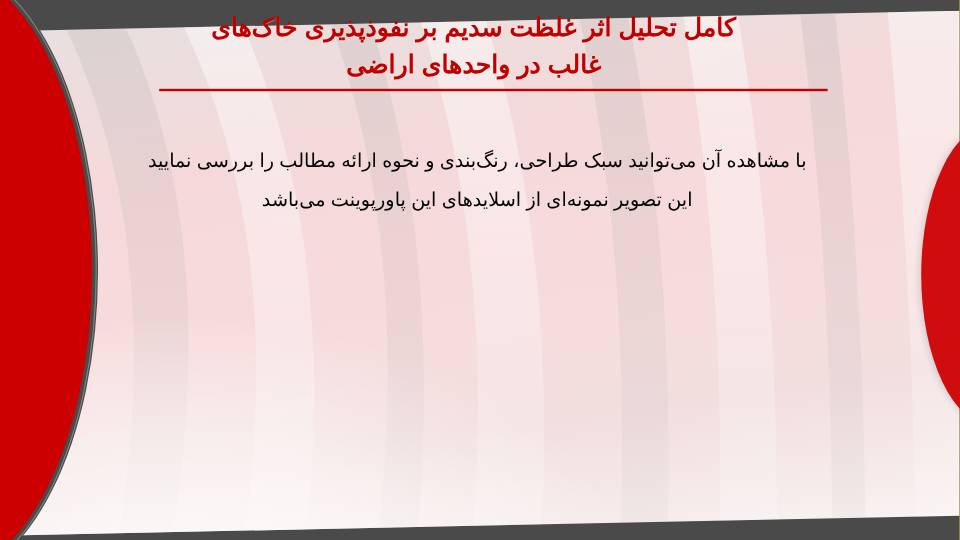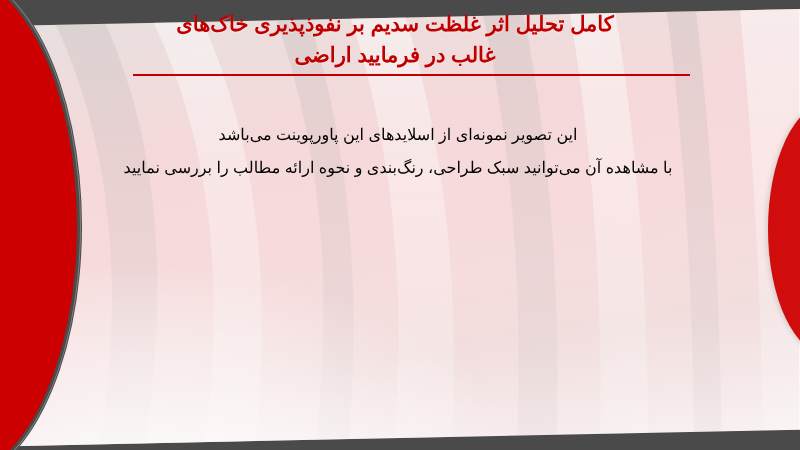--- a/index.html
+++ b/index.html
@@ -173,23 +173,23 @@
     </svg>
   </div>
 
   <div class="haze"></div>
 
   <div class="ellipse-left"></div>
   <div class="ellipse-right"></div>
 
   <div class="title">
     <span class="title-line">کامل تحلیل اثر غلظت سدیم بر نفوذپذیری خاک‌های</span>
-    <span class="title-line">غالب در فرمایید اراضی</span>
+    <span class="title-line">غالب در واحدهای اراضی</span>
   </div>
 
   <div class="title-rule"></div>
 
   <div class="body">
+    <span class="body-line">با مشاهده آن می‌توانید سبک طراحی، رنگ‌بندی و نحوه ارائه مطالب را بررسی نمایید</span>
     <span class="body-line">این تصویر نمونه‌ای از اسلایدهای این پاورپوینت می‌باشد</span>
-    <span class="body-line">با مشاهده آن می‌توانید سبک طراحی، رنگ‌بندی و نحوه ارائه مطالب را بررسی نمایید</span>
   </div>
 
 </div>
 
 </body></html>

